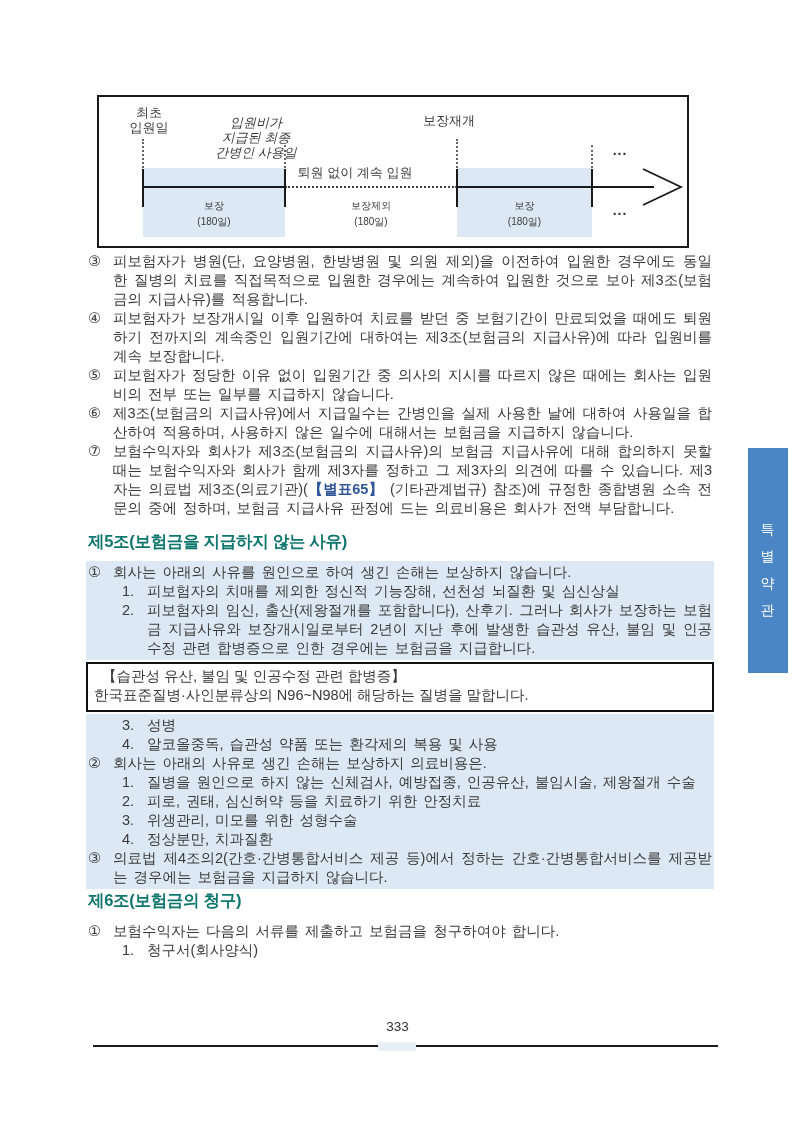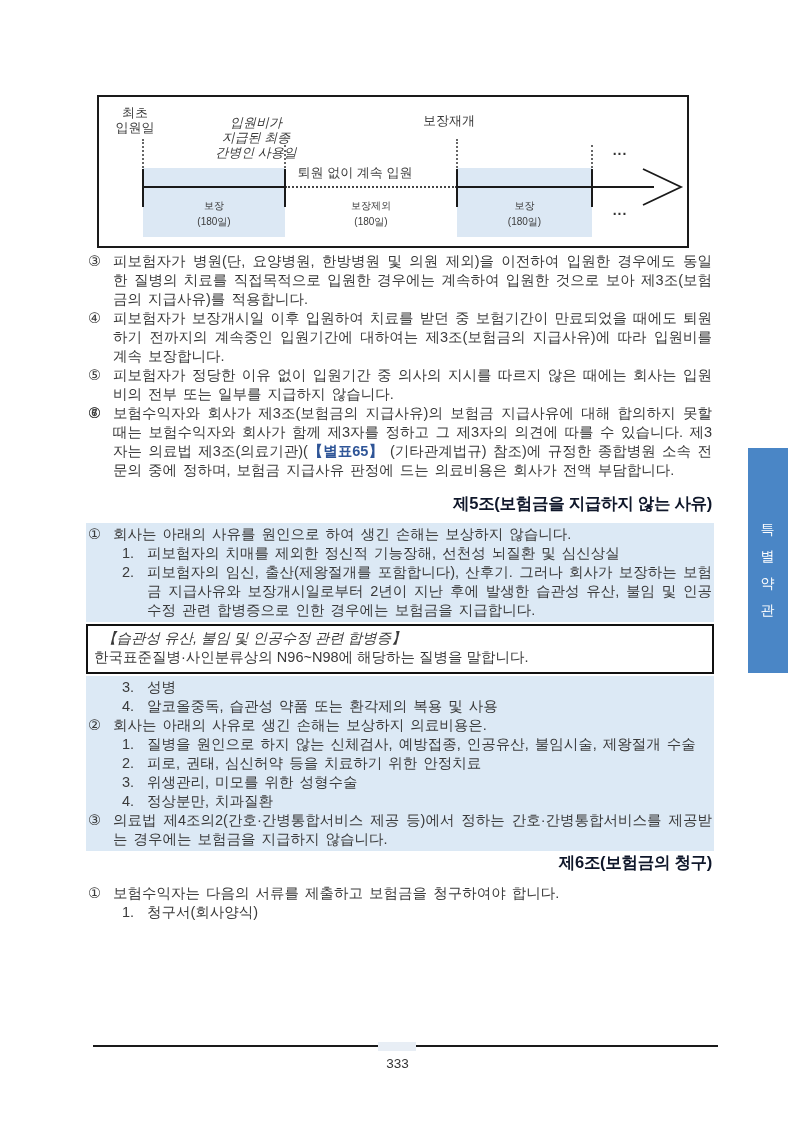--- a/index.html
+++ b/index.html
@@ -22,31 +22,31 @@
 
   
   #content{position:absolute;left:88px;top:252px;width:624px;}
   .p{position:relative;padding-left:25px;text-align:justify;
      font-size:14.5px;line-height:19px;word-spacing:2px;}
   .p>.n{position:absolute;left:0;top:0;word-spacing:0;}
   .sub{position:relative;margin-left:34px;padding-left:25px;text-align:justify;
        font-size:14.5px;line-height:19px;word-spacing:2px;}
   .sub>.n{position:absolute;left:0;top:0;}
   .hl{background:#dce9f5;padding:2px 2px 2px 2px;margin-left:-2px;margin-right:-2px;}
-  .heading{font-size:16.5px;font-weight:bold;color:#0f172a;margin:13px 0 8px 0;
-           letter-spacing:-0.3px;text-align:right;}
+  .heading{font-size:16.5px;font-weight:bold;color:#0f766e;margin:13px 0 8px 0;
+           letter-spacing:-0.3px;}
   .ref{color:#2f5597;font-weight:bold;}
   #notebox{border:2px solid #111;background:#fff;padding:3px 6px 5px 6px;
            margin:2px -2px 2px -2px;font-size:14.5px;line-height:19px;}
-  #notebox .bx-title{padding-left:8px;font-style:italic;}
+  #notebox .bx-title{padding-left:8px;}
 
   
   #footer-line{position:absolute;left:93px;top:1045px;width:625px;height:2px;background:#1a1a1a;}
   #footer-chip{position:absolute;left:378px;top:1042px;width:38px;height:9px;background:#e8eef5;}
-  #page-num{position:absolute;left:360px;top:1056px;width:75px;text-align:center;
+  #page-num{position:absolute;left:360px;top:1019px;width:75px;text-align:center;
             font-size:13.5px;color:#333;}
 
   
   #side-tab{position:absolute;left:748px;top:448px;width:40px;height:225px;
             background:#4a86c6;display:flex;align-items:center;justify-content:center;}
   #side-tab span{writing-mode:vertical-rl;color:#ffffff;font-size:14px;
                  letter-spacing:13px;padding-top:13px;}
   .prel{white-space:pre-line;}
 </style>
 </head>
@@ -69,21 +69,21 @@
     <div class="tick" style="left:43px;"></div>
     <div class="tick" style="left:185px;"></div>
     <div class="tick" style="left:357px;"></div>
     <div class="tick" style="left:492px;"></div>
 
     <div class="vdot" style="left:43px;top:42px;height:29px;"></div>
     <div class="vdot" style="left:185px;top:48px;height:23px;"></div>
     <div class="vdot" style="left:357px;top:42px;height:29px;"></div>
     <div class="vdot" style="left:492px;top:48px;height:23px;"></div>
 
-    <div class="dlabel prel" style="left:2px;top:8px;width:68px;">최초
+    <div class="dlabel prel" style="left:16px;top:8px;width:68px;">최초
 입원일</div>
     <div class="dlabel prel" style="left:96px;top:18px;width:122px;font-style:italic;">입원비가
 지급된 최종
 간병인 사용일</div>
     <div class="dlabel prel" style="left:300px;top:16px;width:100px;">보장재개</div>
     <div class="dlabel prel" style="left:186px;top:68px;width:140px;">퇴원 없이 계속 입원</div>
 
     <div class="segl prel" style="left:44px;width:142px;">보장
 (180일)</div>
     <div class="segl prel" style="left:186px;width:172px;">보장제외
@@ -100,21 +100,21 @@
     <div class="p">
       <span class="n">③</span><span>피보험자가 병원(단, 요양병원, 한방병원 및 의원 제외)을 이전하여 입원한 경우에도 동일한 질병의 치료를 직접목적으로 입원한 경우에는 계속하여 입원한 것으로 보아 제3조(보험금의 지급사유)를 적용합니다.</span>
     </div>
     <div class="p">
       <span class="n">④</span><span>피보험자가 보장개시일 이후 입원하여 치료를 받던 중 보험기간이 만료되었을 때에도 퇴원하기 전까지의 계속중인 입원기간에 대하여는 제3조(보험금의 지급사유)에 따라 입원비를 계속 보장합니다.</span>
     </div>
     <div class="p">
       <span class="n">⑤</span><span>피보험자가 정당한 이유 없이 입원기간 중 의사의 지시를 따르지 않은 때에는 회사는 입원비의 전부 또는 일부를 지급하지 않습니다.</span>
     </div>
     <div class="p">
-      <span class="n">⑥</span>
+      <span class="n">⑥</span><span>제3조(보험금의 지급사유)에서 지급일수는 간병인을 실제 사용한 날에 대하여 사용일을 합산하여 적용하며, 사용하지 않은 일수에 대해서는 보험금을 지급하지 않습니다.</span>
     </div>
     <div class="p">
       <span class="n">⑦</span><span>보험수익자와 회사가 제3조(보험금의 지급사유)의 보험금 지급사유에 대해 합의하지 못할 때는 보험수익자와 회사가 함께 제3자를 정하고 그 제3자의 의견에 따를 수 있습니다. 제3자는 의료법 제3조(의료기관)(</span><span class="ref">【별표65】</span><span> (기타관계법규) 참조)에 규정한 종합병원 소속 전문의 중에 정하며, 보험금 지급사유 판정에 드는 의료비용은 회사가 전액 부담합니다.</span>
     </div>
 
     <div class="heading">제5조(보험금을 지급하지 않는 사유)</div>
 
     <div class="hl">
       <div class="p">
         <span class="n">①</span><span>회사는 아래의 사유를 원인으로 하여 생긴 손해는 보상하지 않습니다.</span>

